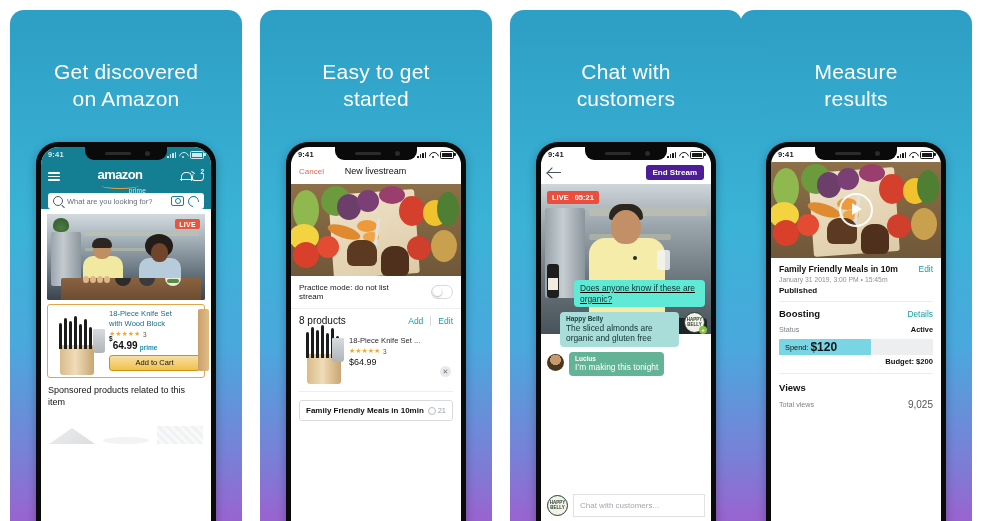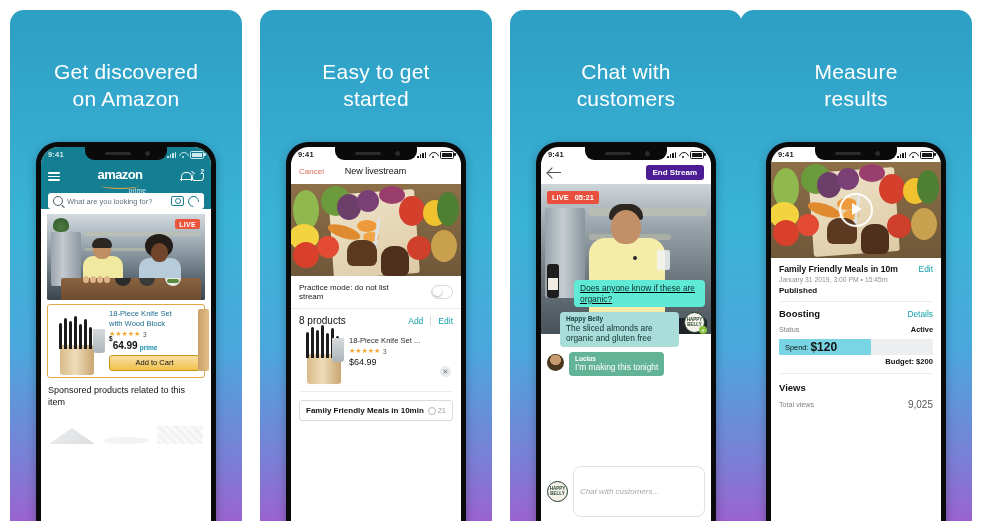--- a/index.html
+++ b/index.html
@@ -218,22 +218,22 @@
   .b-green .msg,.b-green .who{color:#ffffff;}
   .rowb{display:flex;align-items:flex-start;gap:5px;}
   .av{width:17px;height:17px;border-radius:50%;flex:none;margin-top:7px;overflow:hidden;
       background:radial-gradient(circle at 50% 35%,#c79a6f 0 38%,#49381f 39% 100%);}
   .hbadge{width:19px;height:19px;border-radius:50%;background:#f3f1e8;border:1.5px solid #1f3d2b;flex:none;
           margin-top:5px;position:relative;font-size:4.5px;font-weight:700;color:#1f3d2b;display:flex;
           align-items:center;justify-content:center;text-align:center;line-height:4.6px;}
   .hbadge .plus{position:absolute;right:-3px;bottom:-2px;width:8px;height:8px;border-radius:50%;background:#8ac43f;
                 color:#fff;font-size:6px;display:flex;align-items:center;justify-content:center;}
   .chatinput{position:absolute;left:6px;right:6px;bottom:14px;display:flex;align-items:center;gap:5px;}
-  .chatinput .field{flex:1;background:#fff;border:1px solid #dfe2e5;border-radius:8px;height:17px;
-                    display:flex;align-items:center;padding:16px 6px;font-size:8px;color:#a2a8ad;font-style:italic;}
+  .chatinput .field{flex:1;background:#fff;border:1px solid #dfe2e5;border-radius:0;height:17px;
+                    display:flex;align-items:center;padding:2px 6px;font-size:8px;color:#a2a8ad;}
 
   
   .v4{position:relative;height:96px;overflow:hidden;}
   .playbtn{position:absolute;left:50%;top:50%;transform:translate(-50%,-50%);width:30px;height:30px;
            border:2px solid rgba(255,255,255,.92);border-radius:50%;z-index:5;}
   .playbtn:after{content:"";position:absolute;left:11px;top:8px;border-left:10px solid rgba(255,255,255,.95);
        border-top:6px solid transparent;border-bottom:6px solid transparent;}
   .meta{padding:6px 8px 0;}
   .meta-row{display:flex;align-items:center;justify-content:space-between;}
   .meta-title{font-size:8.6px;font-weight:700;color:#111;}

